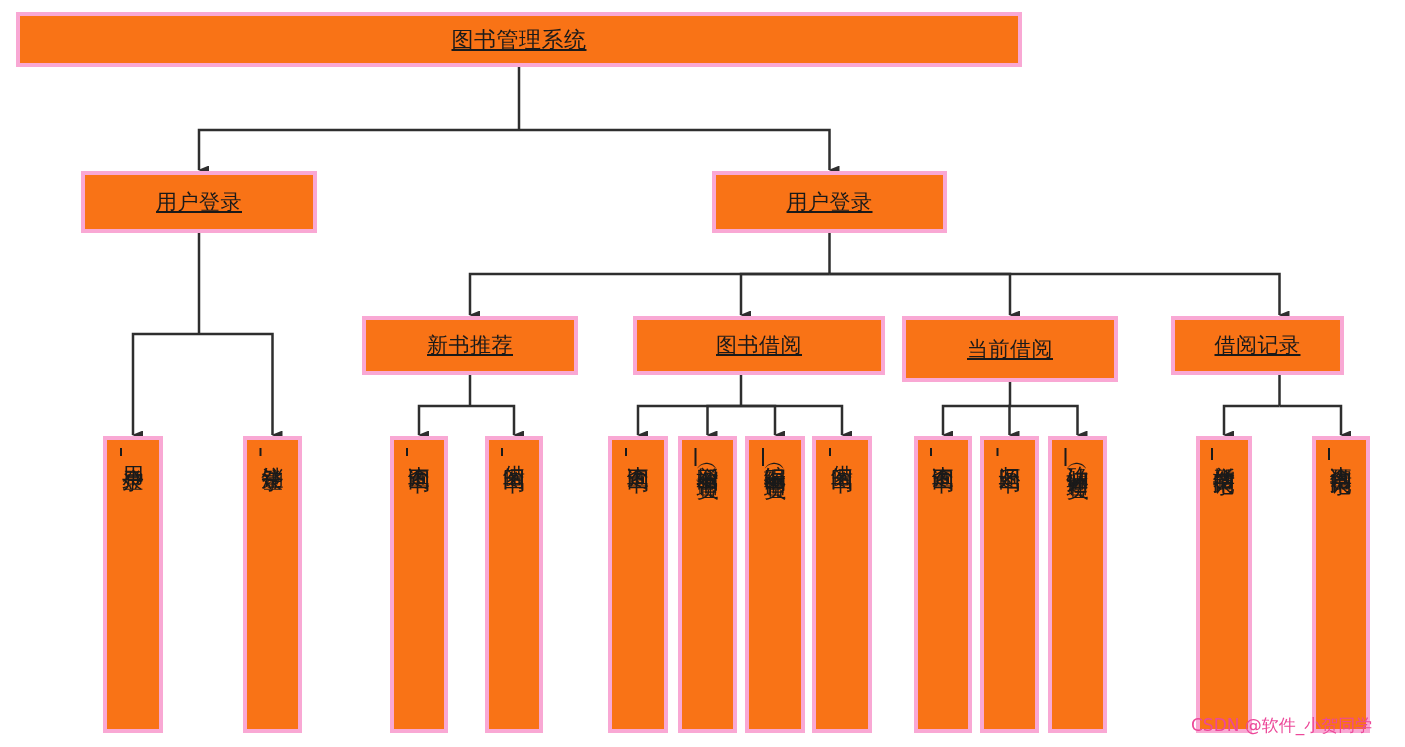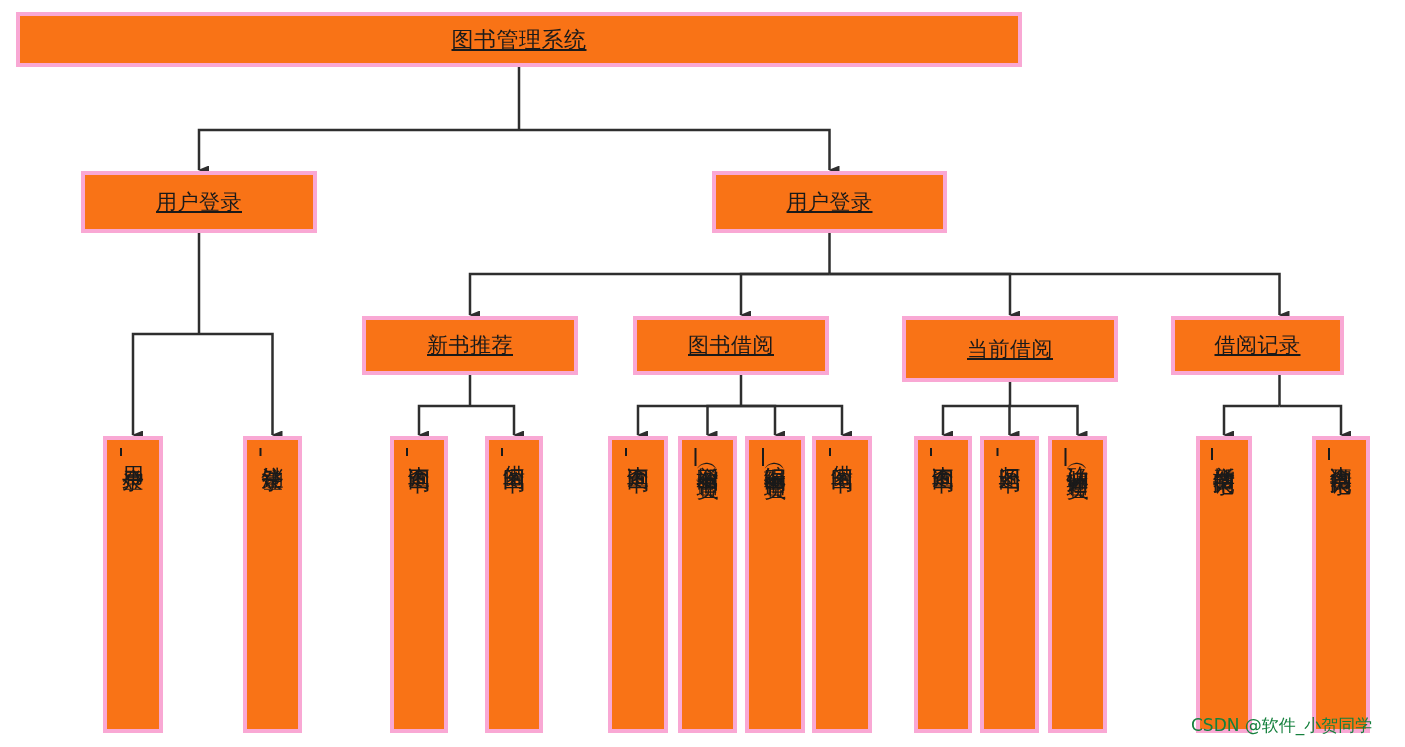--- a/index.html
+++ b/index.html
@@ -57,21 +57,21 @@
     font-size: 22px;
     letter-spacing: 2px;
     line-height: 1.0;
   }
   .node.root .node-label { font-size: 22px; }
   .watermark {
     position: absolute;
     left: 1191px;
     top: 714px;
     font-size: 17px;
-    color: #15803d;
+    color: #ec4899;
     white-space: nowrap;
     user-select: none;
   }
 </style>
 </head>
 <body>
 
 <div id="diagram-root">
   <svg class="edges" viewBox="0 0 1405 747">
     <defs>
@@ -115,21 +115,21 @@
       </div>
       <div class="node horizontal" style="left: 81px; top: 171px; width: 236px; height: 62px;">
         <span class="node-label">用户登录</span>
       </div>
       <div class="node horizontal" style="left: 712px; top: 171px; width: 235px; height: 62px;">
         <span class="node-label">用户登录</span>
       </div>
       <div class="node horizontal" style="left: 362px; top: 316px; width: 216px; height: 59px;">
         <span class="node-label">新书推荐</span>
       </div>
-      <div class="node horizontal" style="left: 633px; top: 316px; width: 196px; height: 59px;">
+      <div class="node horizontal" style="left: 633px; top: 316px; width: 252px; height: 59px;">
         <span class="node-label">图书借阅</span>
       </div>
       <div class="node horizontal" style="left: 902px; top: 316px; width: 216px; height: 66px;">
         <span class="node-label">当前借阅</span>
       </div>
       <div class="node horizontal" style="left: 1171px; top: 316px; width: 173px; height: 59px;">
         <span class="node-label">借阅记录</span>
       </div>
       <div class="node vertical" style="left: 103px; top: 436px; width: 60px; height: 297px;">
         <span class="node-label">用户登录</span>

